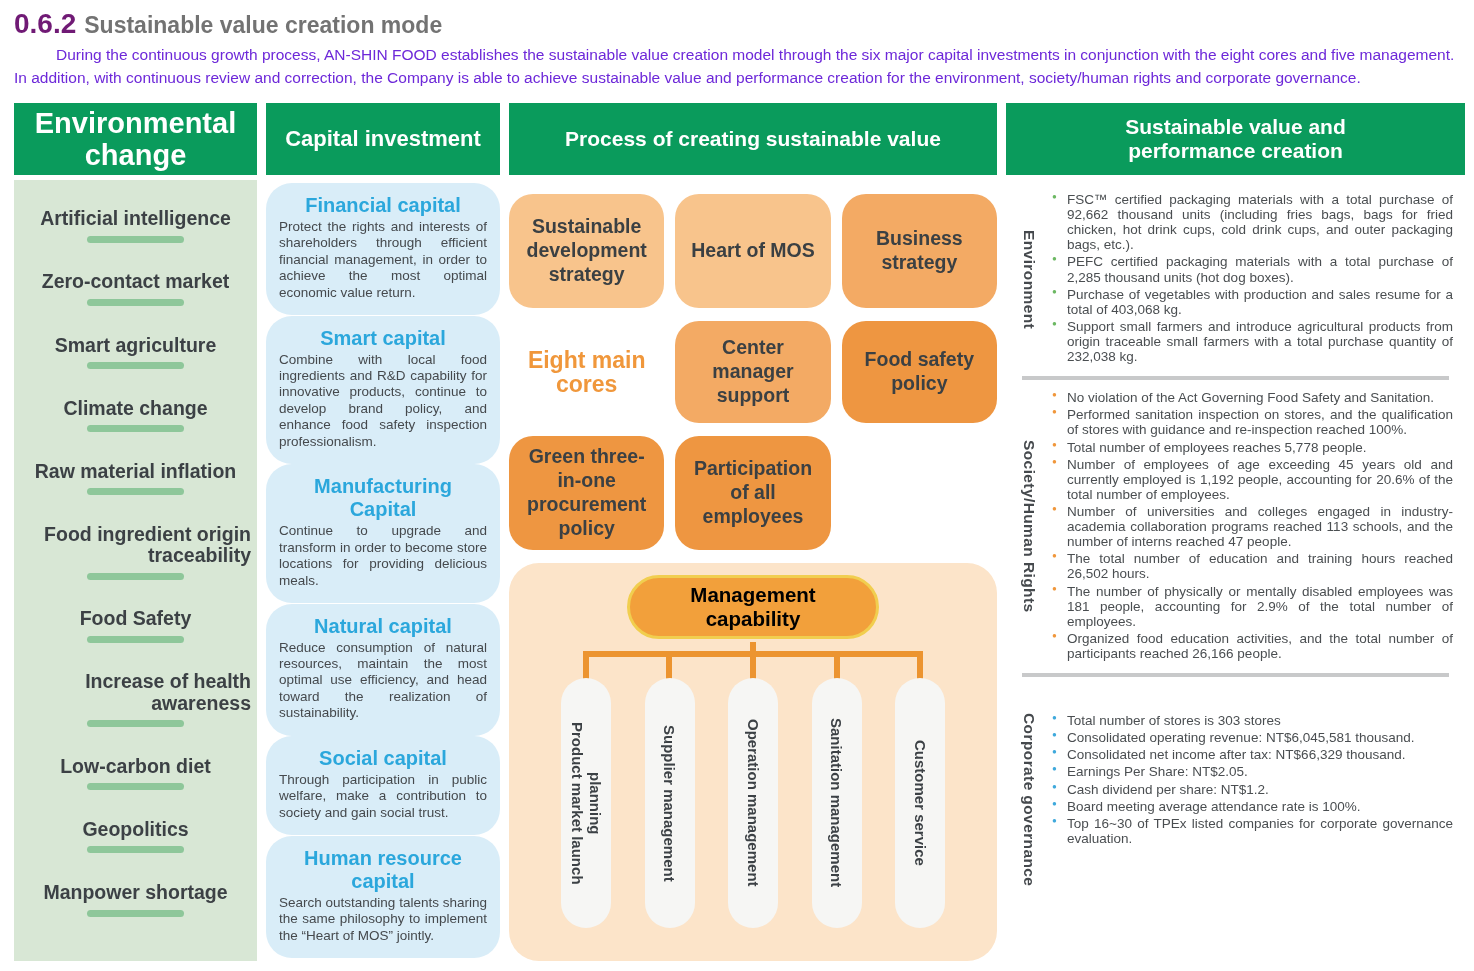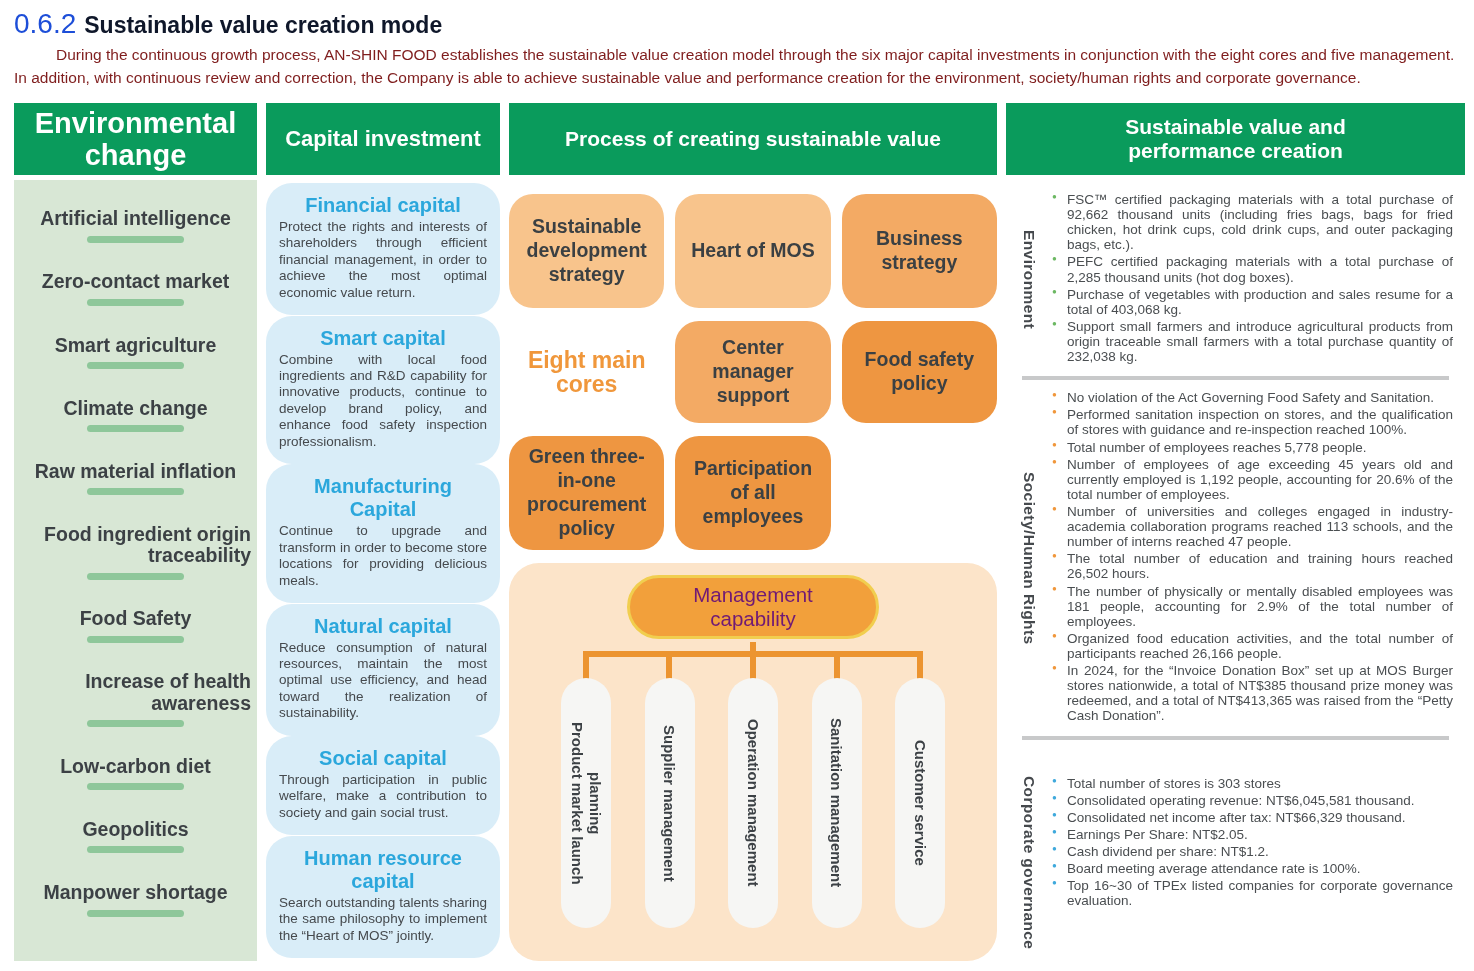--- a/index.html
+++ b/index.html
@@ -2,23 +2,23 @@
 <html><head>
 <meta charset="utf-8">
 <style>
   html,body{margin:0;padding:0;}
   body{
     width:1474px;height:971px;position:relative;background:#ffffff;
     font-family:"Liberation Sans",sans-serif;overflow:hidden;
   }
   
   .titlebar{padding:8px 14px 0;}
-  .sec-num{font-size:28px;font-weight:normal;color:#1d4ed8;margin-top:23px;}
-  .sec-title{font-size:23px;font-weight:bold;color:#0f172a;margin-left:8px;}
-  .intro{margin:3px 16px 0 14px;font-size:15.5px;color:#7f1d1d;line-height:1.5;text-indent:42px;}
+  .sec-num{font-size:28px;font-weight:bold;color:#701a75;margin-top:23px;}
+  .sec-title{font-size:23px;font-weight:bold;color:#737373;margin-left:8px;}
+  .intro{margin:3px 16px 0 14px;font-size:15.5px;color:#6d28d9;line-height:1.5;text-indent:42px;}
 
   
   .cols{position:absolute;top:103px;left:14px;height:858px;display:flex;gap:9px;}
   .colhead{background:#0A9B5C;color:#ffffff;font-weight:bold;text-align:center;
            height:72px;flex:none;display:flex;align-items:center;justify-content:center;box-sizing:border-box;}
 
   
   .col-env{width:243px;display:flex;flex-direction:column;}
   .col-env .colhead{font-size:29px;line-height:1.12;padding:0 30px;}
   .env-body{background:#D8E7D5;flex:1;margin-top:5px;display:flex;flex-direction:column;
@@ -42,21 +42,21 @@
   .cell{border-radius:24px;display:flex;align-items:center;justify-content:center;text-align:center;
         font-size:19.5px;font-weight:bold;color:#3B4043;line-height:1.22;padding:4px 10px;box-sizing:border-box;}
   .tone-light{background:#F8C48C;}
   .tone-mid{background:#F3AA64;}
   .tone-dark{background:#EE9641;}
   .core-label{font-size:23px;color:#F0973B;line-height:1.05;background:transparent;}
 
   .panel{position:relative;margin-top:13px;flex:1;background:#FCE4C9;border-radius:30px;}
   .mgmt-pill{position:absolute;top:12px;left:50%;transform:translateX(-50%);width:252px;height:64px;
              background:#F2A03B;border:3px solid #F1CE4F;border-radius:34px;display:flex;align-items:center;
-             justify-content:center;text-align:center;font-size:20.5px;font-weight:normal;color:#701a75;
+             justify-content:center;text-align:center;font-size:20.5px;font-weight:bold;color:#000000;
              line-height:1.15;padding:2px 34px;box-sizing:border-box;}
   .stub,.hbar,.drop{position:absolute;background:#EC9430;}
   .stub{left:calc(50% - 3px);top:79px;width:6px;height:12px;}
   .hbar{top:88px;left:74px;width:340px;height:6px;}
   .drop{top:88px;width:6px;height:30px;}
   .d1{left:74px}.d2{left:157px}.d3{left:241px}.d4{left:325px}.d5{left:408px}
   .pillars{position:absolute;top:115px;left:0;right:0;bottom:33px;display:flex;justify-content:space-between;padding:0 52px;}
   .pillar{width:50px;background:#F6F6F4;border-radius:25px;display:flex;align-items:center;justify-content:center;}
   .pillar span{writing-mode:vertical-lr;text-orientation:mixed;max-height:215px;font-size:15px;font-weight:bold;
                color:#3C4145;line-height:1.18;text-align:center;}
@@ -232,21 +232,20 @@
           </div>
         <ul>
           <li>No violation of the Act Governing Food Safety and Sanitation.</li>
           <li>Performed sanitation inspection on stores, and the qualification of stores with guidance and re-inspection reached 100%.</li>
           <li>Total number of employees reaches 5,778 people.</li>
           <li>Number of employees of age exceeding 45 years old and currently employed is 1,192 people, accounting for 20.6% of the total number of employees.</li>
           <li>Number of universities and colleges engaged in industry-academia collaboration programs reached 113 schools, and the number of interns reached 47 people.</li>
           <li>The total number of education and training hours reached 26,502 hours.</li>
           <li>The number of physically or mentally disabled employees was 181 people, accounting for 2.9% of the total number of employees.</li>
           <li>Organized food education activities, and the total number of participants reached 26,166 people.</li>
-          <li>In 2024, for the “Invoice Donation Box” set up at MOS Burger stores nationwide, a total of NT$385 thousand prize money was redeemed, and a total of NT$413,365 was raised from the “Petty Cash Donation”.</li>
         </ul>
       </div>
 
       <div class="divider"></div>
 
       <div class="perf-sec sec-gov">
         <div class="vlabel">
             <span>Corporate governance</span>
           </div>
         <ul>

